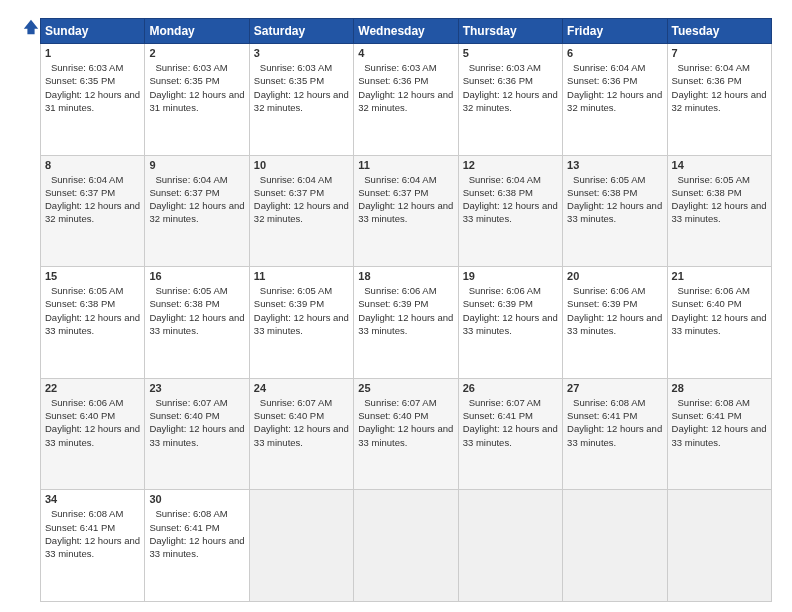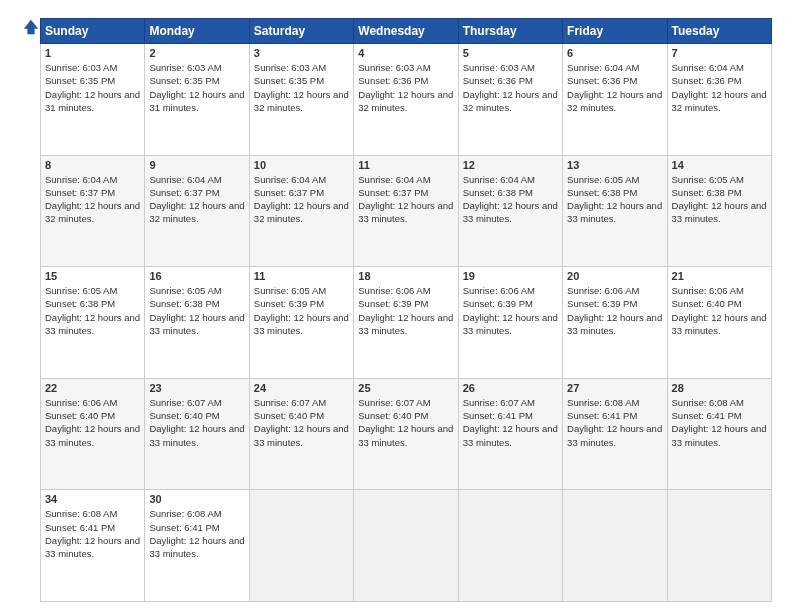--- a/index.html
+++ b/index.html
@@ -91,20 +91,21 @@
       background: #f0f0f0;
     }
     .day-num {
       font-size: 11px;
       font-weight: bold;
       display: block;
       margin-bottom: 2px;
     }
     .day-info {
       line-height: 1.4;
+      margin-left: 6px;
     }
   </style>
 </head>
 <body>
 
 <div class="page">
   <div class="header">
     <div class="logo">
       <div class="logo-text">
         <span class="logo-general"></span>

